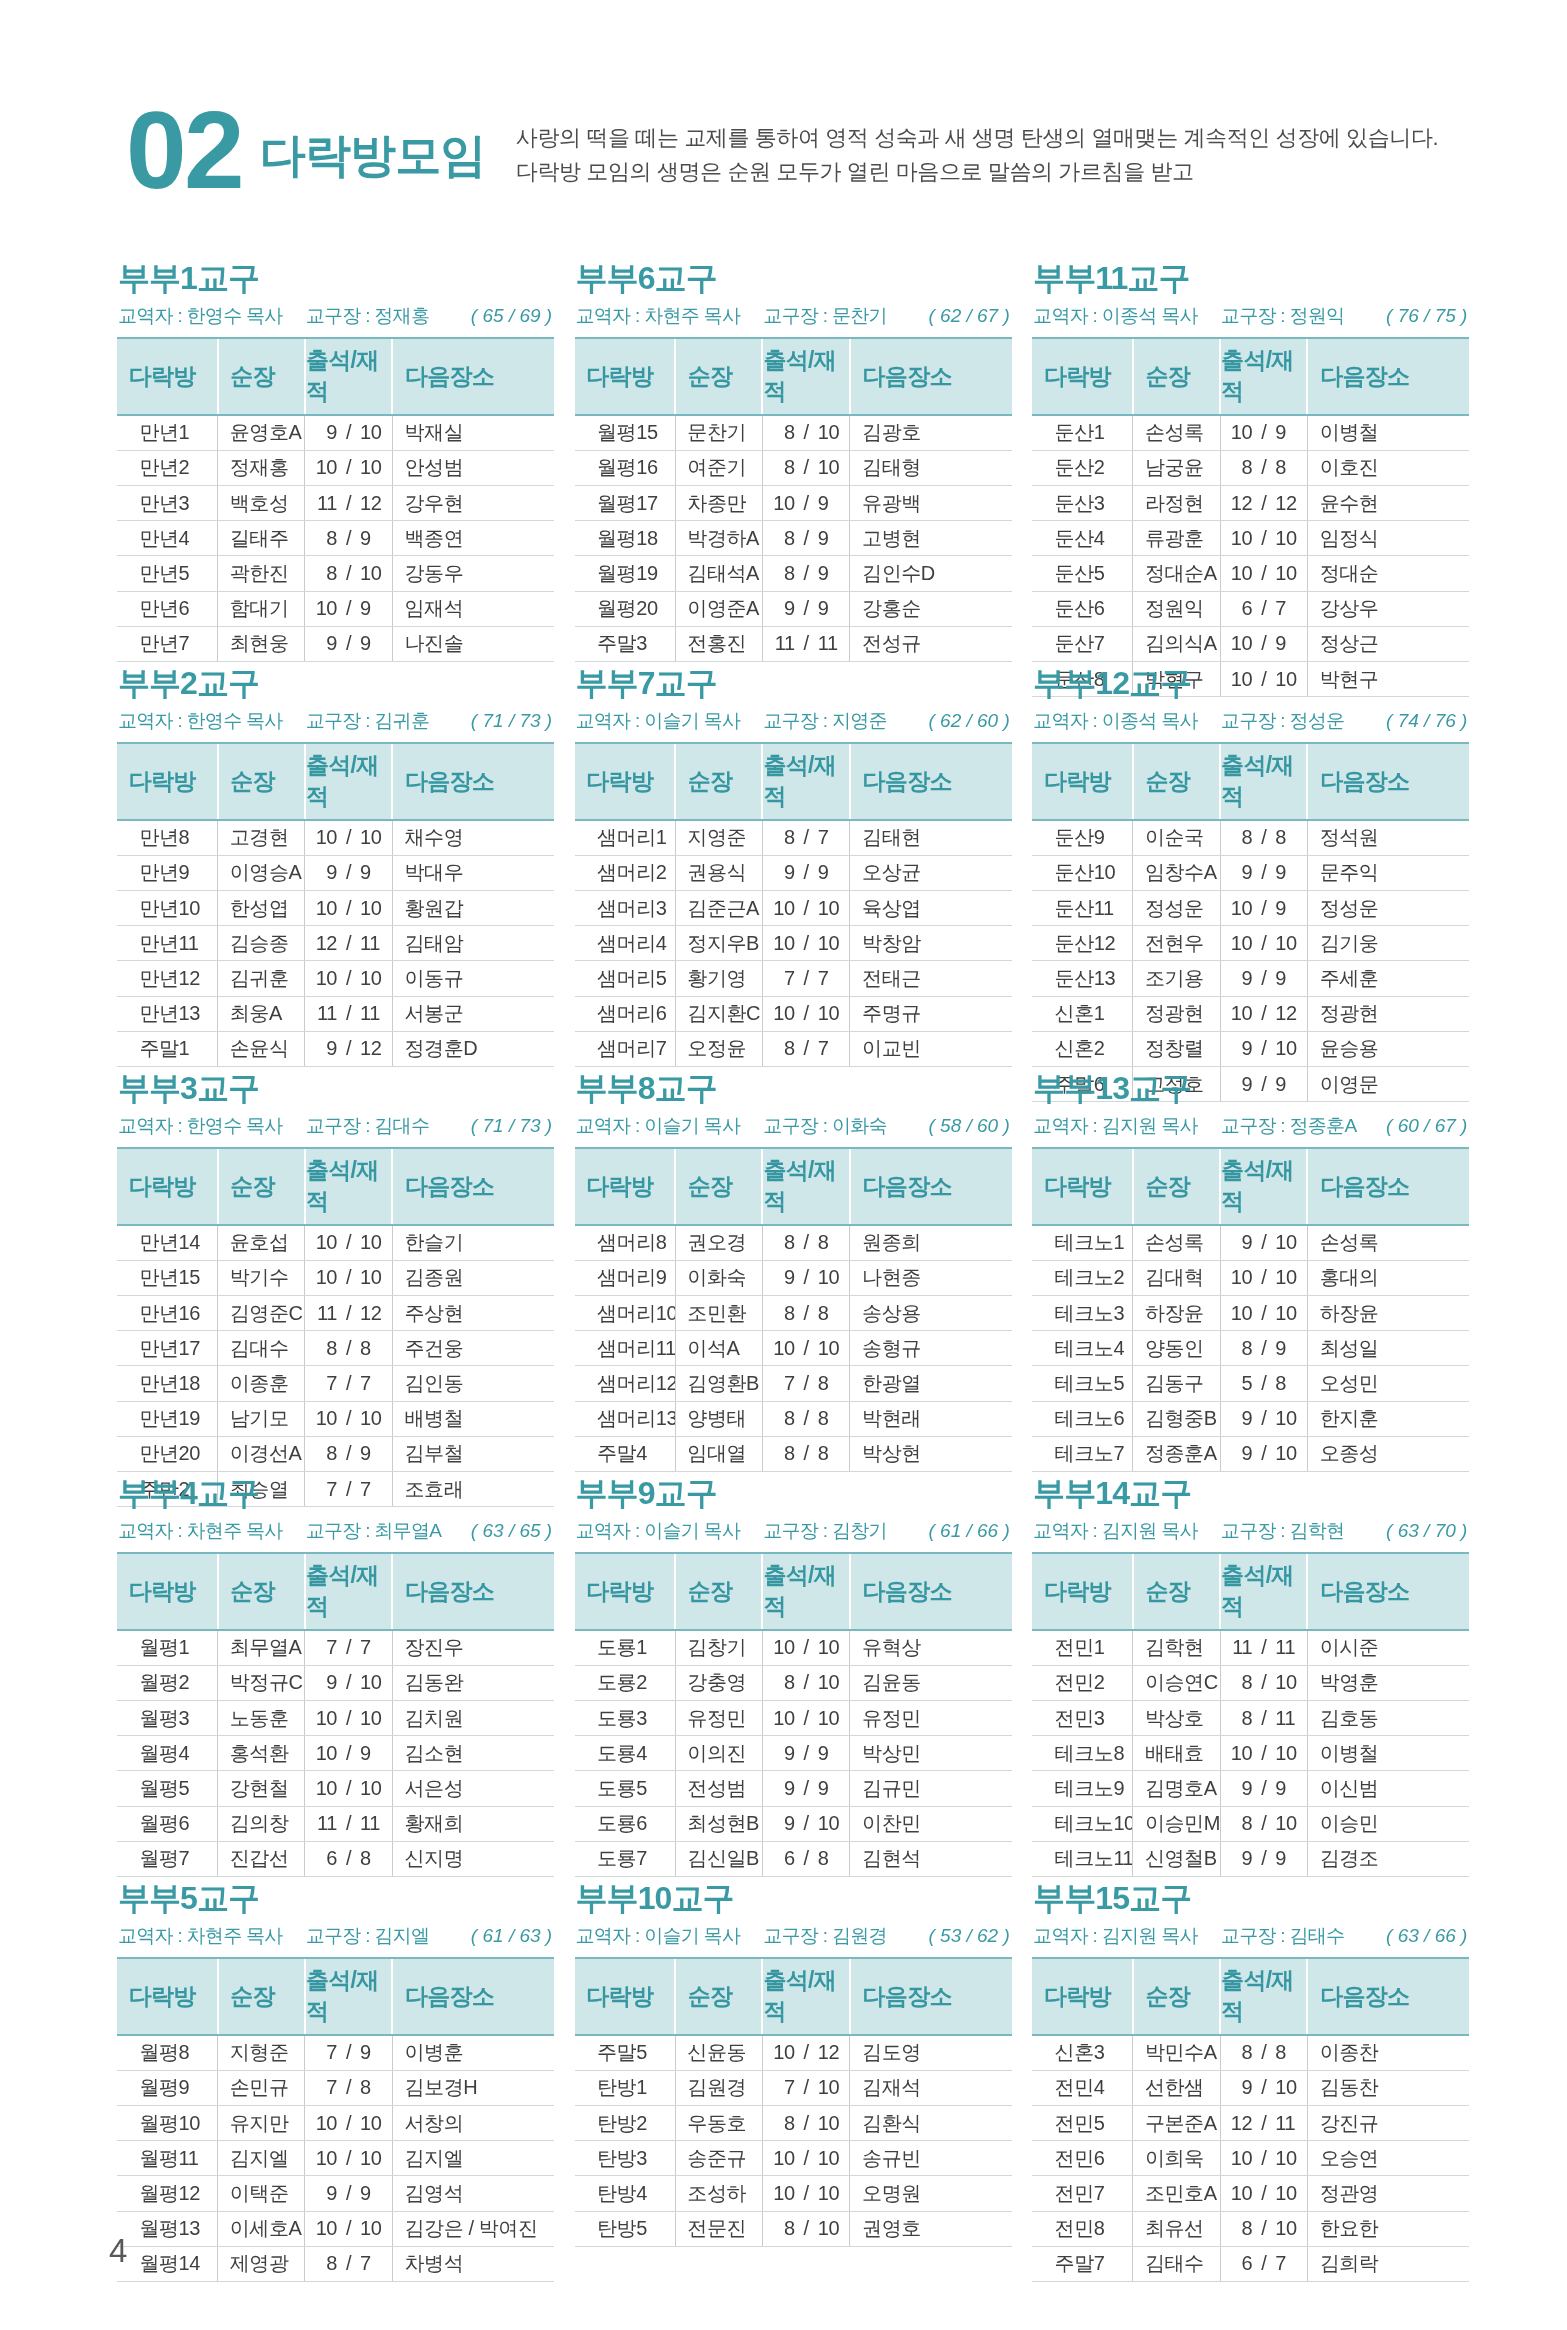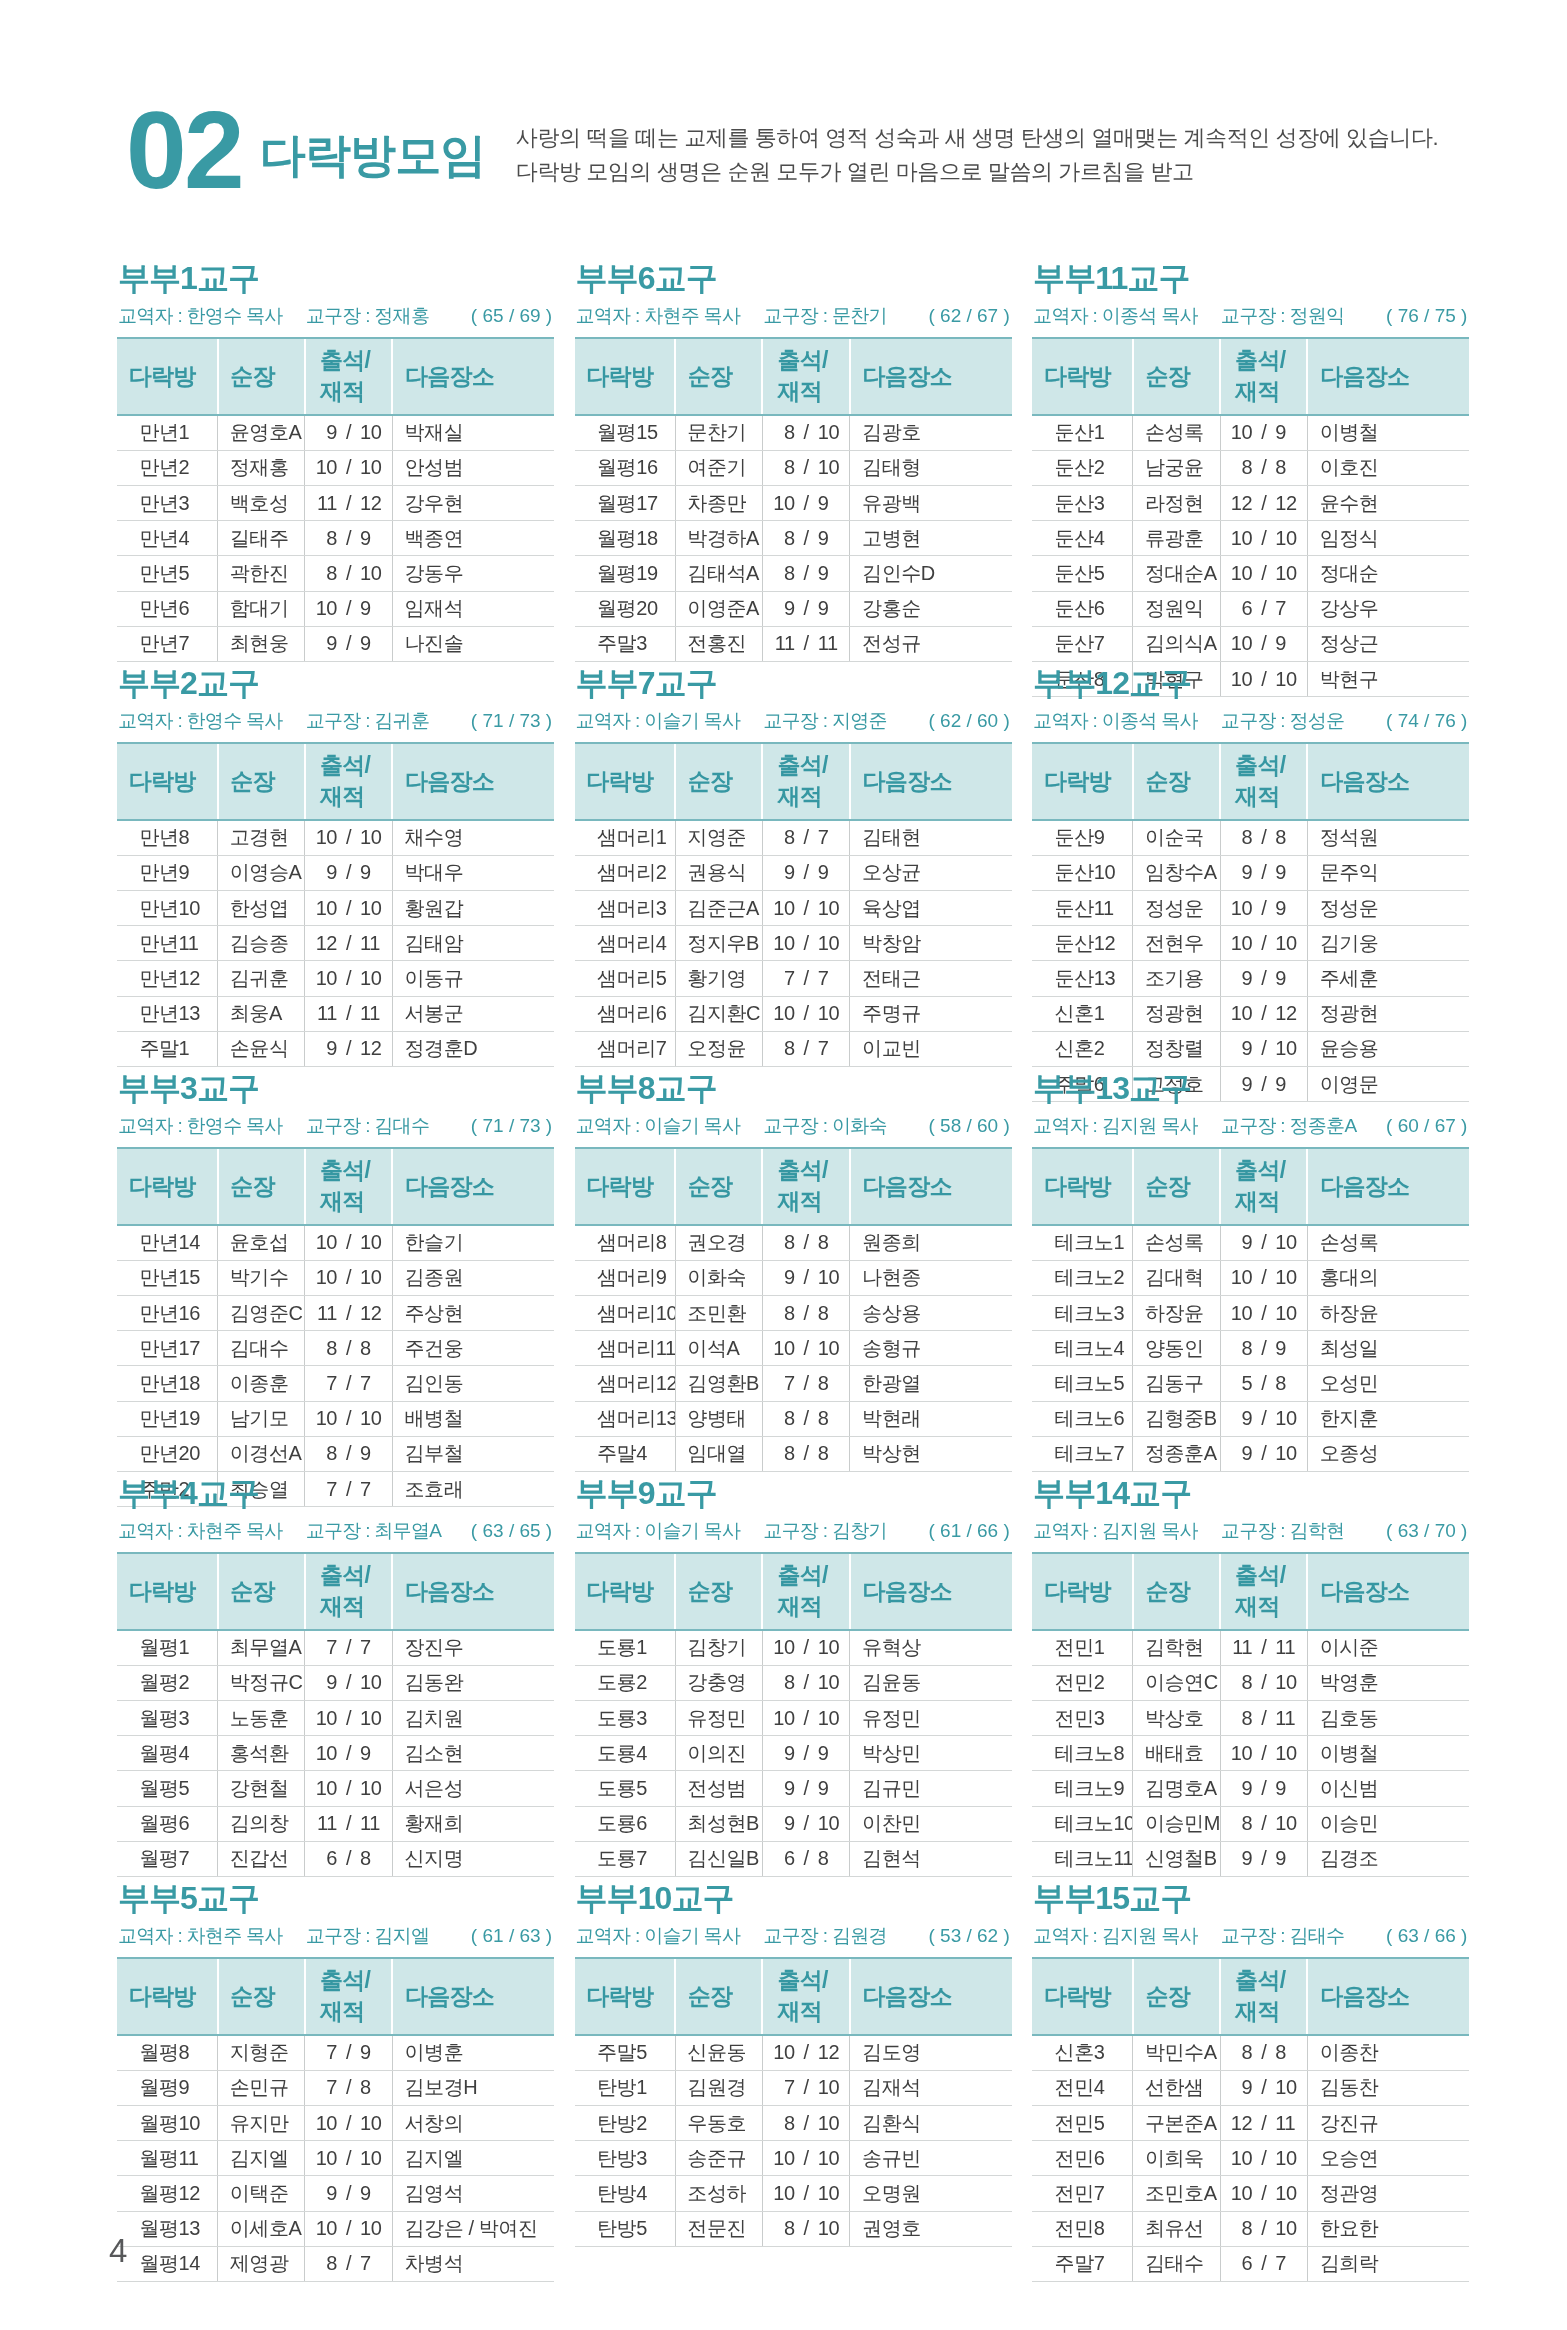--- a/index.html
+++ b/index.html
@@ -33,31 +33,31 @@
   .sec-title{
     font-size:32px;font-weight:700;color:#399aa4;letter-spacing:-0.9px;
     margin:0 0 9px 0.9px;line-height:32px;
   }
   .sec-meta{
     display:flex;justify-content:space-between;align-items:baseline;
     color:#3a9aa4;font-size:19px;letter-spacing:-0.7px;margin:0 1.8px 8px 0.9px;
     white-space:nowrap;
   }
   .sec-meta .gu-label{margin-left:23px;}
-  .sec-meta .paren{letter-spacing:0;}
+  .sec-meta .paren{letter-spacing:0;font-style:italic;}
   table{width:100%;border-collapse:collapse;table-layout:fixed;}
   col.c-room{width:23%;} col.c-leader{width:20%;}
   col.c-att{width:20%;} col.c-next{width:37%;}
   thead th{
     background:#cfe7e8;color:#3697a2;font-size:23px;font-weight:700;
     text-align:left;padding:6.3px 0 6.3px 11.7px;letter-spacing:-0.7px;
     border-top:2.7px solid #79b8be;border-bottom:2.7px solid #79b8be;
   }
   thead th + th{border-left:2.2px solid #ffffff;}
-  thead th.att-h{padding-left:14px;}
+  thead th.att-h{padding-left:0;}
   tbody td{
     font-size:20px;color:#3f3f3f;letter-spacing:-0.4px;
     padding:3.6px 0 3.6px 11.7px;height:24px;vertical-align:middle;
     border-bottom:1.4px solid #d4d7d7;white-space:nowrap;overflow:hidden;
   }
   tbody td + td{border-left:1.4px solid #c9cccc;}
   td.col-room{padding-left:22.4px;}
   td.col-att{text-align:center;padding-left:0;}
   td.col-att .att{display:inline-block;min-width:29px;text-align:right;}
   td.col-att .enr{display:inline-block;min-width:29px;text-align:left;}

